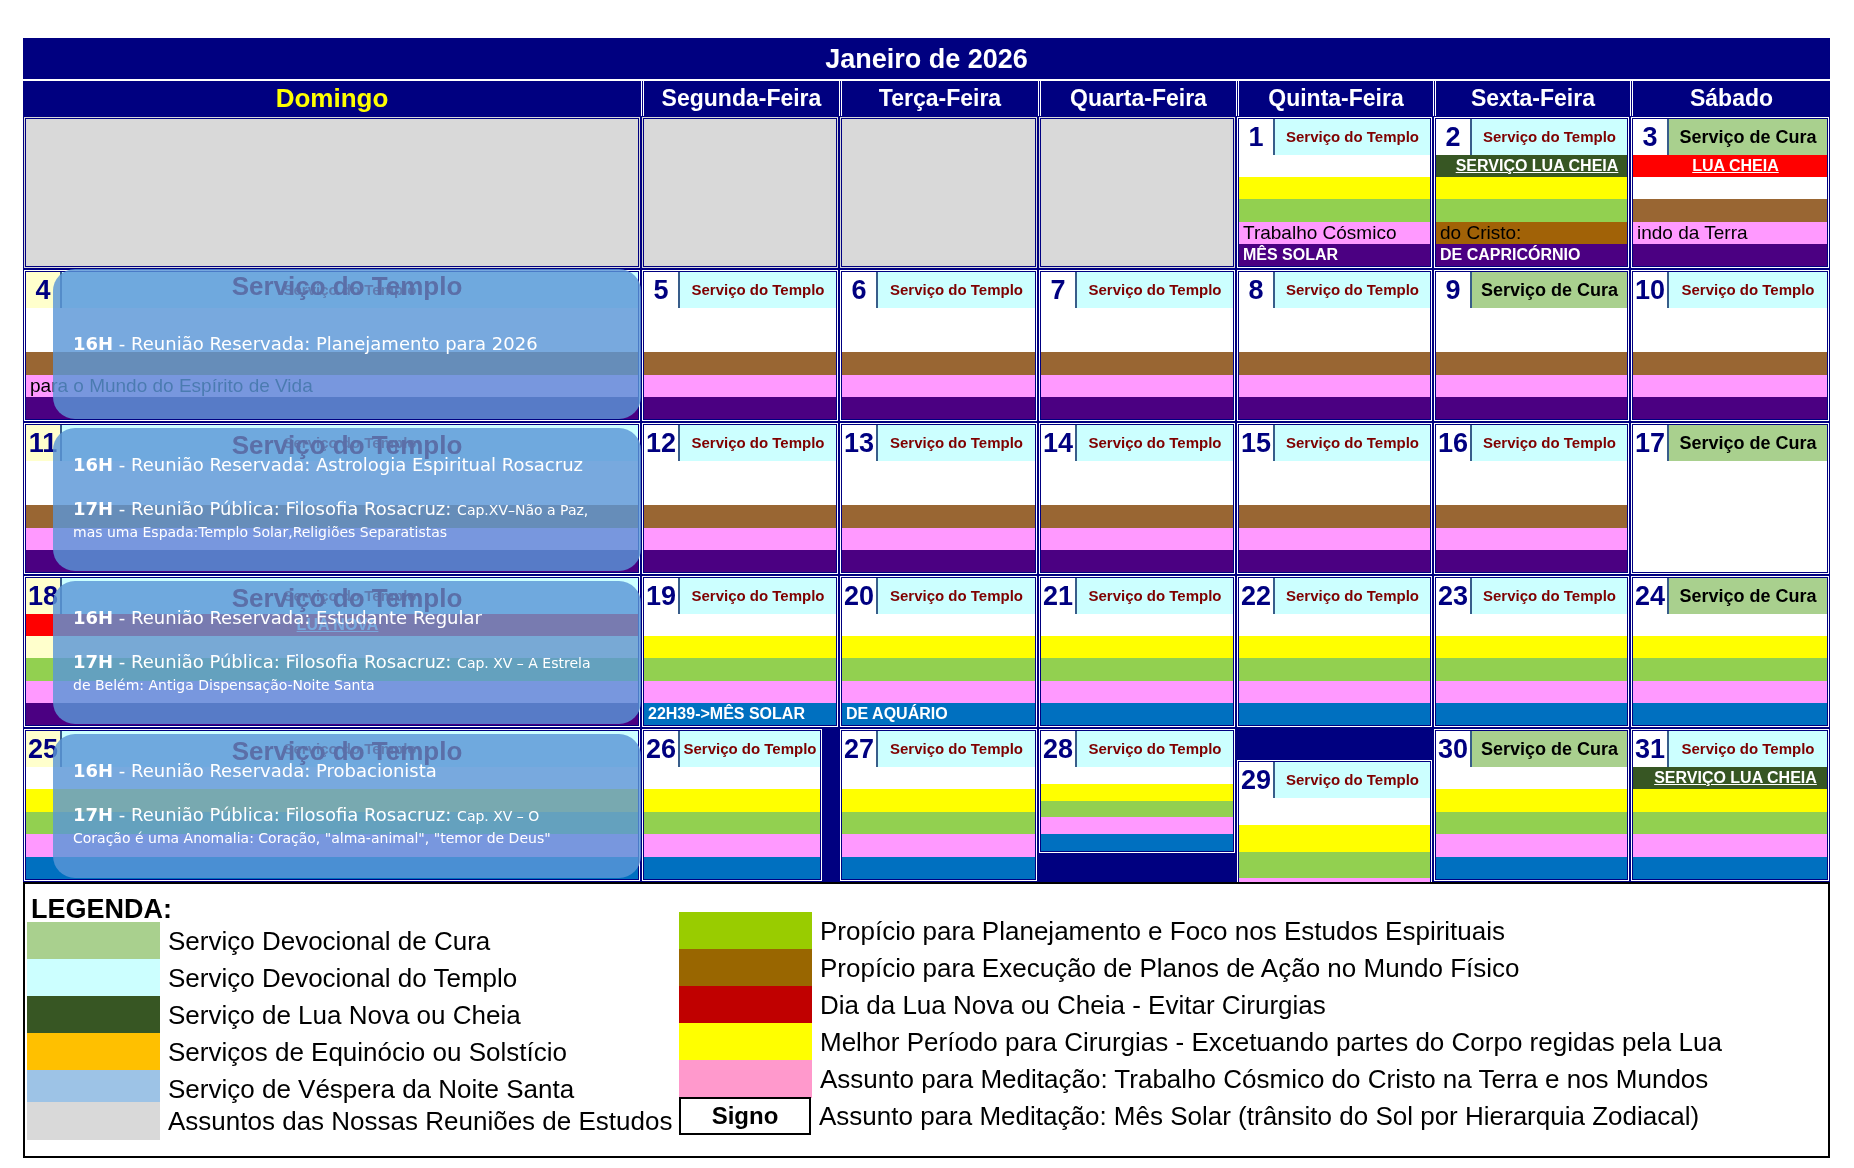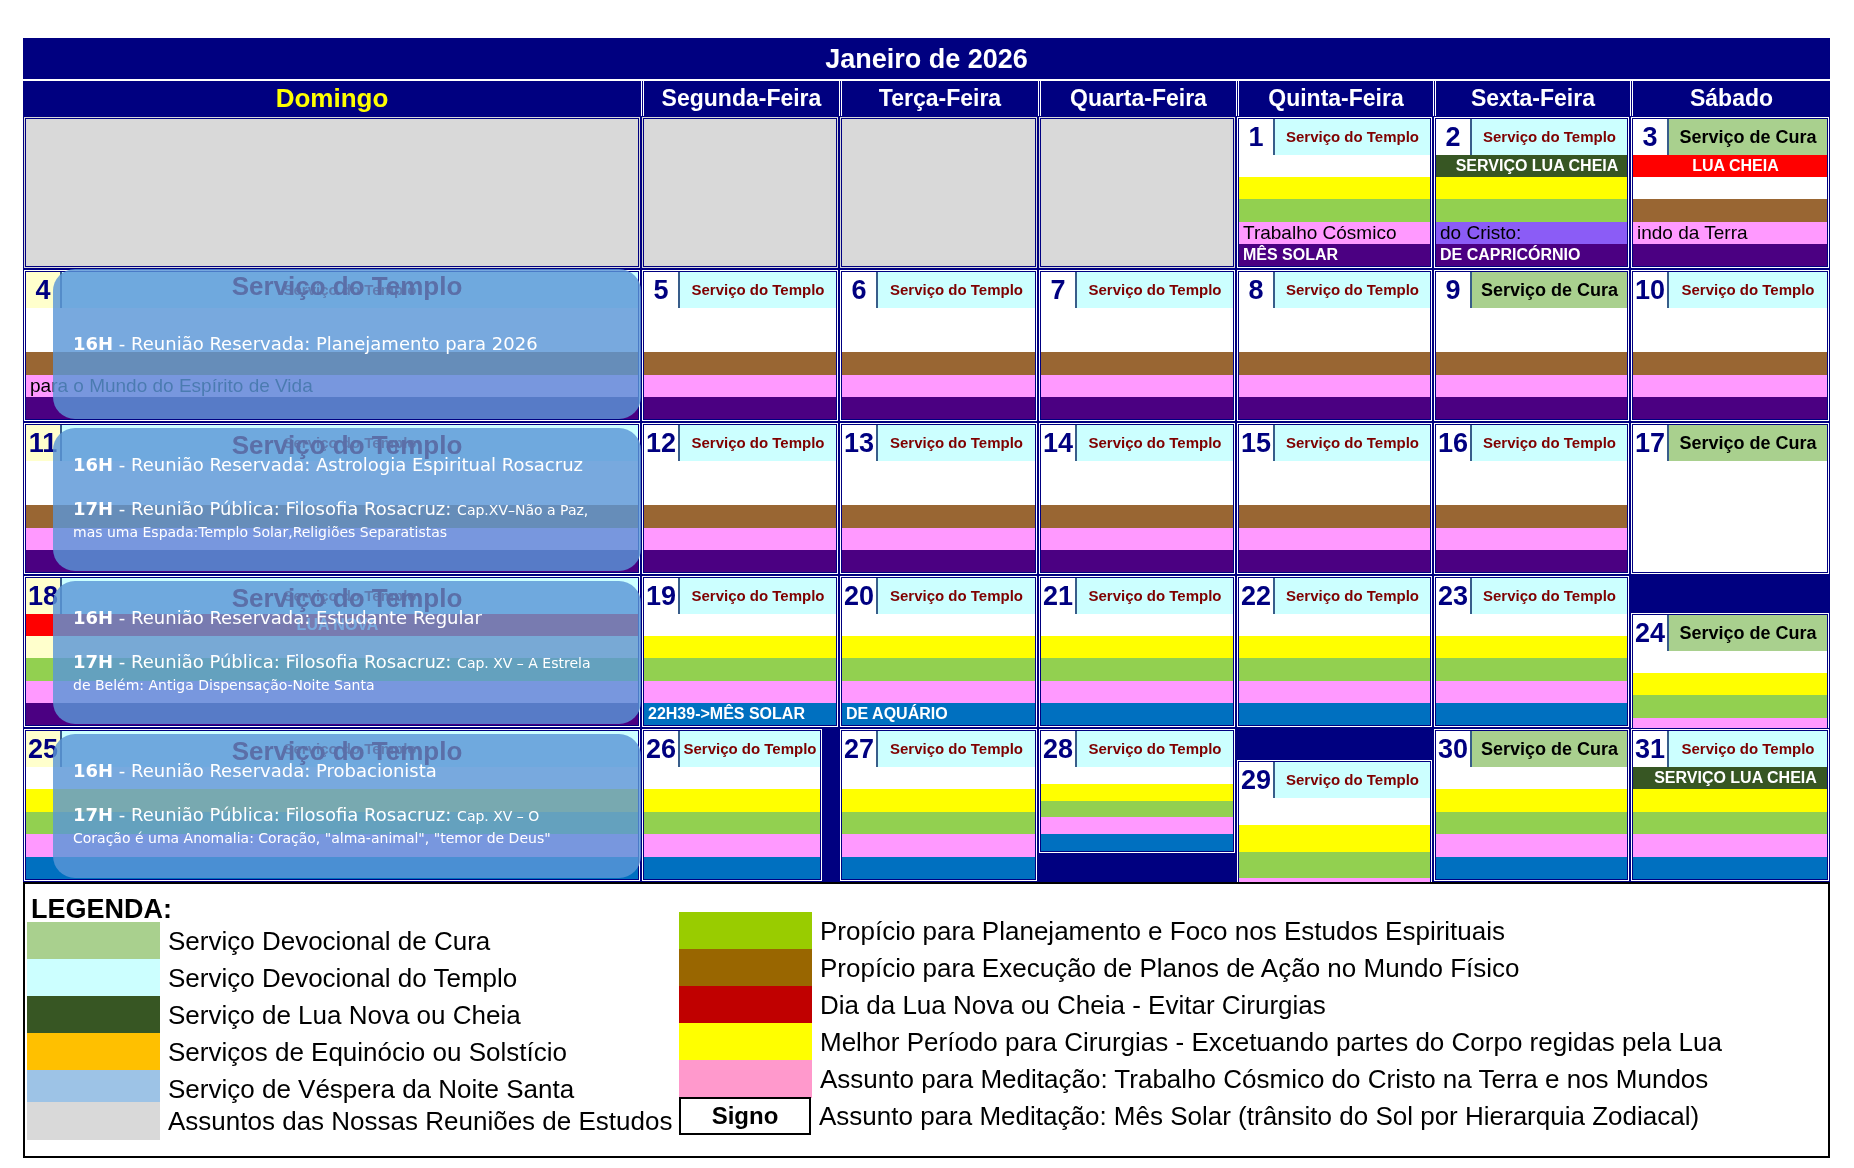--- a/index.html
+++ b/index.html
@@ -11,21 +11,21 @@
   .cell { position:absolute; box-sizing:border-box; overflow:hidden; background:#fff; border:3px double #000080; }
   .cell.empty { background:#d9d9d9; }
   .cell .hd { position:absolute; left:0; top:0; right:0; height:36px; display:flex; }
   .cell .num { width:36px; height:36px; color:#000080; font-weight:bold; font-size:27px; line-height:36px; text-align:center; background:#fff; border-right:2px solid #385d8a; box-sizing:border-box; }
   .cell.sunc .num { background:#ffffcc; width:36px; }
   .cell .svc { flex:1; height:36px; line-height:36px; text-align:center; font-weight:bold; font-size:15px; color:#7f0000; background:#ccffff; }
   .cell .svc.cura { background:#a9d08e; color:#000; font-size:18px; }
   .cell .bands { position:absolute; left:0; right:0; top:36px; bottom:0; display:flex; flex-direction:column; }
   .band { flex:1; font-weight:bold; color:#fff; font-size:16px; line-height:22px; padding-left:4px; white-space:nowrap; overflow:visible; }
   .band.big { font-size:19px; color:#000; font-weight:normal; }
-  .band.center { text-align:center; padding-left:11px; }
+  .band.center { text-align:center; padding-left:11px;text-decoration:underline; }
   .overlay { position:absolute; border-radius:22px; background:rgba(90,150,215,0.82); box-sizing:border-box; }
   .overlay .ovt { position:absolute; left:0; right:0; top:2px; text-align:center; font-weight:bold; font-size:26px; color:#5b6fa8; }
   .overlay .line { position:absolute; left:20px; right:8px; color:#fff; font-family:"DejaVu Sans", sans-serif; font-size:18px; white-space:nowrap; }
   .overlay .line b { font-weight:bold; }
   .overlay .line small { font-size:14px; }
   .overlay .line.sub { font-size:14px; }
   #legend { position:absolute; left:23px; top:882px; width:1807px; height:276px; border:2px solid #000; box-sizing:border-box; background:#fff; font-family:"Liberation Sans", sans-serif; }
   .leg-title { position:absolute; left:6px; top:10px; font-weight:bold; font-size:27px; color:#000; }
   .leg-row { position:absolute; display:flex; align-items:center; }
   .leg-sw { width:133px; height:38px; box-sizing:border-box; }
@@ -66,21 +66,21 @@
       </div>
       <div class="cell" style="left: 1410px; top: 78px; width: 197px; height: 153px;">
         <div class="hd">
           <div class="num">2</div>
           <div class="svc">Serviço do Templo</div>
         </div>
         <div class="bands">
           <div class="band center" style="background: rgb(55, 86, 35);">SERVIÇO LUA CHEIA</div>
           <div class="band" style="background: rgb(255, 255, 0);"></div>
           <div class="band" style="background: rgb(146, 208, 80);"></div>
-          <div class="band big" style="background: #8b5cf6;">do Cristo:</div>
+          <div class="band big" style="background: #a16207;">do Cristo:</div>
           <div class="band" style="background: rgb(75, 0, 130);">DE CAPRICÓRNIO</div>
         </div>
       </div>
       <div class="cell" style="left: 1607px; top: 78px; width: 200px; height: 153px;">
         <div class="hd">
           <div class="num">3</div>
           <div class="svc cura">Serviço de Cura</div>
         </div>
         <div class="bands">
           <div class="band center" style="background: rgb(255, 0, 0);">LUA CHEIA</div>
@@ -346,21 +346,21 @@
           <div class="svc">Serviço do Templo</div>
         </div>
         <div class="bands">
           <div class="band" style="background: rgb(255, 255, 255);"></div>
           <div class="band" style="background: rgb(255, 255, 0);"></div>
           <div class="band" style="background: rgb(146, 208, 80);"></div>
           <div class="band" style="background: rgb(255, 153, 255);"></div>
           <div class="band" style="background: rgb(0, 112, 192);"></div>
         </div>
       </div>
-      <div class="cell" style="left: 1607px; top: 537px; width: 200px; height: 153px; margin-top: 37px;">
+      <div class="cell" style="left: 1607px; top: 537px; width: 200px; height: 153px;">
         <div class="hd">
           <div class="num">24</div>
           <div class="svc cura">Serviço de Cura</div>
         </div>
         <div class="bands">
           <div class="band" style="background: rgb(255, 255, 255);"></div>
           <div class="band" style="background: rgb(255, 255, 0);"></div>
           <div class="band" style="background: rgb(146, 208, 80);"></div>
           <div class="band" style="background: rgb(255, 153, 255);"></div>
           <div class="band" style="background: rgb(0, 112, 192);"></div>

